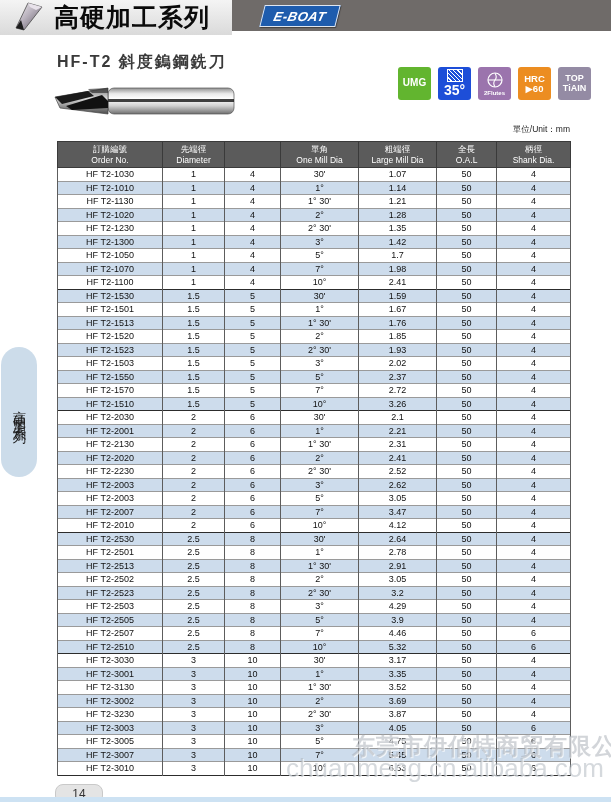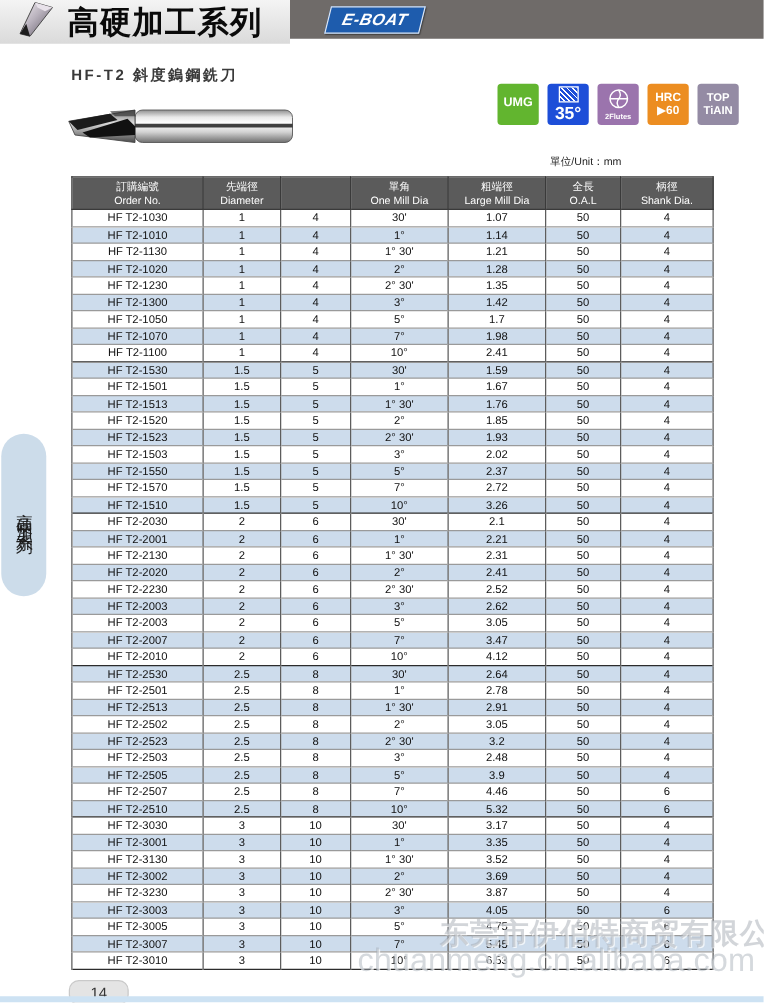--- a/index.html
+++ b/index.html
@@ -9,37 +9,37 @@
   
   .topbar-left{position:absolute;left:0;top:0;width:232px;height:35px;
     background:linear-gradient(#f4f4f4,#dadada);display:flex;align-items:center;gap:8px;padding-left:6px;box-sizing:border-box;}
   .series-title{font-size:25px;font-weight:bold;color:#0a0a0a;letter-spacing:1px;white-space:nowrap;}
   .topbar-right{position:absolute;left:232px;top:0;width:379px;height:31px;background:#6f6b69;}
   .eboat-badge{position:absolute;left:30px;top:5px;background:#1e5cad;border:1px solid #dfe6f0;
     transform:skewX(-14deg);padding:1px 11px;box-shadow:1px 1px 1px rgba(0,0,0,.4);}
   .eboat-badge span{display:inline-block;font-style:italic;font-weight:bold;font-size:13px;color:#fff;letter-spacing:.5px;}
 
   
-  .model-title{position:absolute;left:57px;top:52px;font-size:12px;font-weight:bold;color:#3a3a3a;letter-spacing:2px;}
+  .model-title{position:absolute;left:57px;top:52px;font-size:16px;font-weight:bold;color:#3a3a3a;letter-spacing:2px;}
   .tool-photo{position:absolute;left:52px;top:80px;}
 
   
   .badges{position:absolute;left:398px;top:67px;display:flex;gap:7px;}
   .badge{width:33px;height:33px;border-radius:3px;color:#fff;display:flex;flex-direction:column;
     align-items:center;justify-content:center;font-weight:bold;line-height:1.05;}
   .badge-umg{background:#62b52f;font-size:10px;}
   .badge-35{background:#1d4ed8;font-size:14px;}
   .hatch-box{width:14px;height:11px;border:1px solid #fff;margin-bottom:1px;
     background:repeating-linear-gradient(45deg,transparent 0 2px,#ffffff 2px 3px);}
   .badge-flutes{background:#9b74ad;font-size:6px;}
   .badge-hrc{background:#ec8d21;font-size:9.5px;}
   .badge-top{background:#948ba4;font-size:9px;align-items:center;}
 
   
-  .unit-note{position:absolute;left:440px;top:124px;width:130px;text-align:left;font-size:8.5px;color:#222;}
+  .unit-note{position:absolute;left:440px;top:124px;width:130px;text-align:right;font-size:8.5px;color:#222;}
 
   
   table.spec{position:absolute;left:57px;top:141px;width:513px;border-collapse:collapse;table-layout:fixed;
     border:1.5px solid #2c2c2c;}
   table.spec th{background:#5b5b5b;color:#fff;font-weight:normal;font-size:8.5px;line-height:1.25;
     padding:2px 0;border:1px solid #3a3a3a;}
   table.spec td{font-size:9px;color:#111;text-align:center;height:12.5px;line-height:12.5px;padding:0;
     border-left:1px solid #5d5d5d;border-right:1px solid #5d5d5d;border-top:1px solid #9a9a9a;background:#fff;
     overflow:hidden;white-space:nowrap;}
   tr.alt td{background:#cddcec;}
@@ -475,21 +475,21 @@
     <td>2° 30'</td>
     <td>3.2</td>
     <td>50</td>
     <td>4</td>
   </tr>
       <tr>
     <td>HF T2-2503</td>
     <td>2.5</td>
     <td>8</td>
     <td>3°</td>
-    <td>2.48</td>
+    <td>4.29</td>
     <td>50</td>
     <td>4</td>
   </tr>
       <tr class="alt">
     <td>HF T2-2505</td>
     <td>2.5</td>
     <td>8</td>
     <td>5°</td>
     <td>3.9</td>
     <td>50</td>

